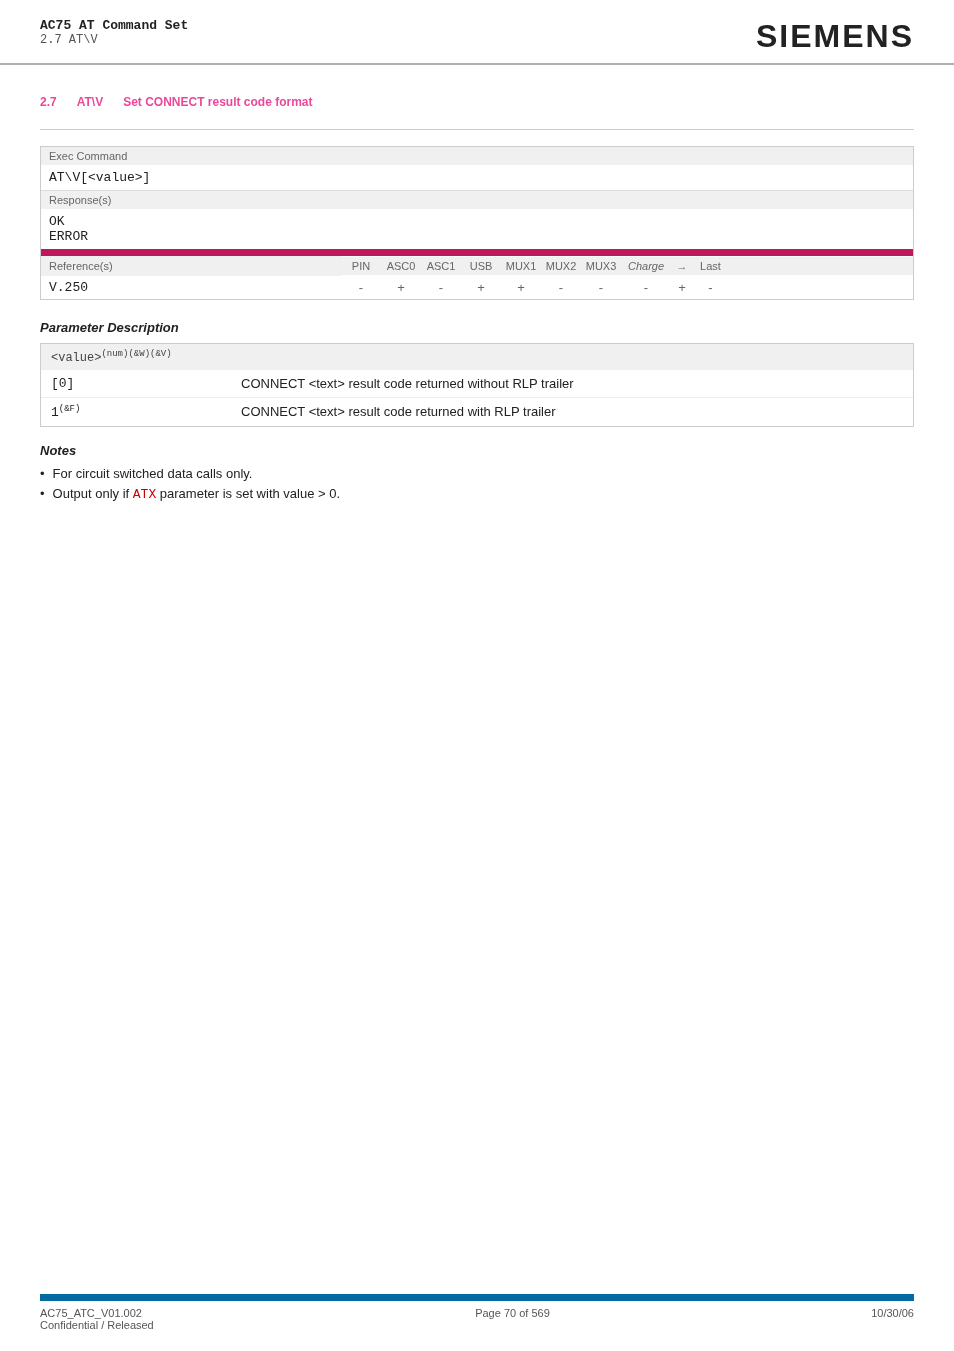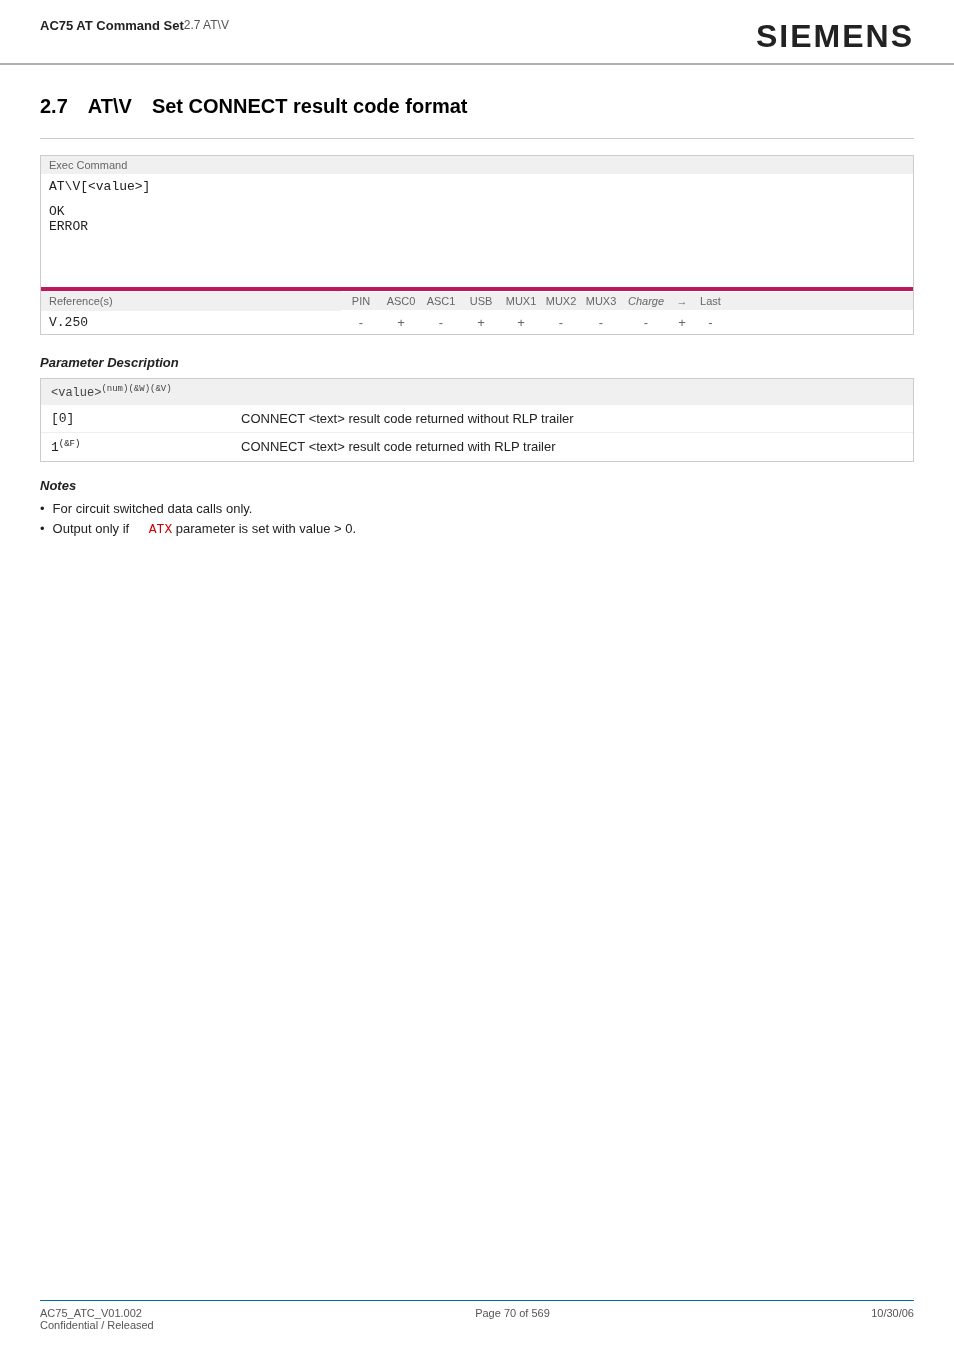--- a/index.html
+++ b/index.html
@@ -16,20 +16,22 @@
     
     .header {
       display: flex;
       justify-content: space-between;
       align-items: flex-start;
       padding: 18px 40px 8px 40px;
       border-bottom: 2px solid #b0b0b0;
     }
     .header-left {
       display: flex;
+      flex-direction: column;
+      font-family: Liberation Mono, monospace;
     }
     .header-title {
       font-size: 13px;
       font-weight: bold;
       color: #222;
     }
     .header-subtitle {
       font-size: 12px;
       color: #555;
     }
@@ -40,23 +42,23 @@
       letter-spacing: 2px;
     }
 
     
     .content {
       padding: 30px 40px 40px 40px;
     }
 
     
     .section-heading {
-      font-size: 20px;
-      font-weight: bold;
-      color: #000000;
+      font-size: 12px;
+      font-weight: bold;
+      color: #ec4899;
       margin-bottom: 20px;
       display: flex;
       gap: 20px;
     }
     .section-number {
       font-weight: bold;
     }
 
     
     .subsection-heading {
@@ -190,33 +192,33 @@
       margin-bottom: 8px;
     }
     .note-item {
       display: flex;
       gap: 8px;
       margin-bottom: 5px;
       font-size: 13px;
     }
     .note-bullet { flex-shrink: 0; }
     .note-text { color: #222; }
-    .note-link { color: #c00; text-decoration: none; font-family: 'Courier New', Courier, monospace; margin-left: 16px; }
+    .note-link { color: #c00; text-decoration: none; font-family: 'Courier New', Courier, monospace; }
 
     
     .footer {
       position: absolute;
       bottom: 20px;
       left: 40px;
       right: 40px;
       display: flex;
       justify-content: space-between;
       font-size: 11px;
       color: #555;
-      border-top: 1px solid #0369a1;
+      border-top: 7px solid #0369a1;
       padding-top: 6px;
     }
     .footer-left { display: flex; flex-direction: column; }
 
     
     .section-rule {
       border: none;
       border-top: 1px solid #ccc;
       margin-bottom: 16px;
     }
@@ -241,27 +243,28 @@
   </div>
   <hr class="section-rule">
 
 
   <div class="syntax-box">
 
     <div class="syntax-row label-row">Exec Command</div>
 
     <div class="syntax-row code-row">AT\V[&lt;value&gt;]</div>
 
+    <div class="syntax-row label-row divider-row">Response(s)</div>
 
     <div class="syntax-row code-row">
       <div>OK</div>
       <div>ERROR</div>
     </div>
 
-    <div class="ref-table-row divider-row" style="border-top:4px solid #be185d;margin-top:48px;">
+    <div class="ref-table-row divider-row" style="border-top:7px solid #be185d;">
       <div class="ref-label-cell">Reference(s)</div>
       <div class="ref-cols">
         <span class="ref-col-header">PIN</span>
         <span class="ref-col-header">ASC0</span>
         <span class="ref-col-header">ASC1</span>
         <span class="ref-col-header">USB</span>
         <span class="ref-col-header">MUX1</span>
         <span class="ref-col-header">MUX2</span>
         <span class="ref-col-header">MUX3</span>
         <span class="ref-col-header charge">Charge</span>

